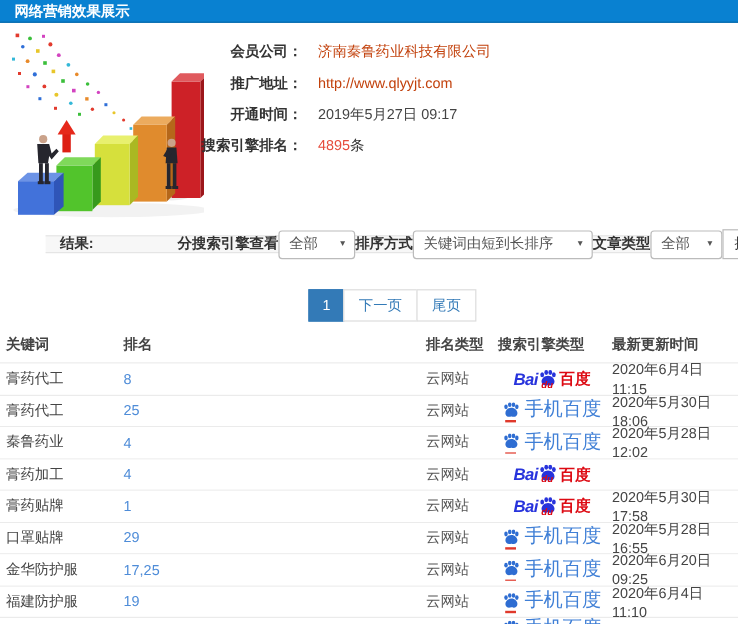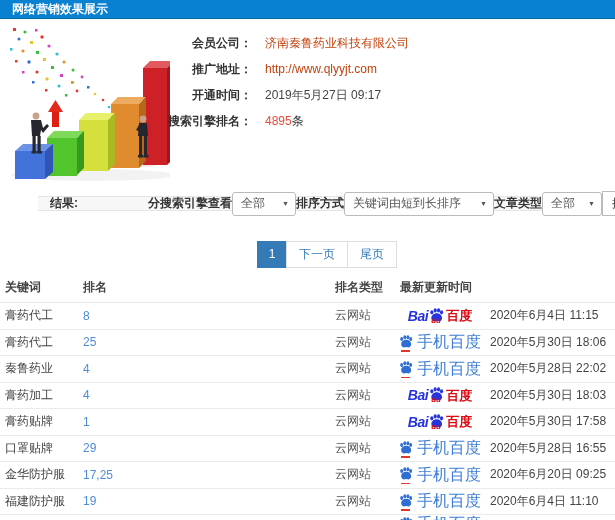--- a/index.html
+++ b/index.html
@@ -51,21 +51,21 @@
   .pbtn {
     height:27px; line-height:25px; padding:0 12px; border:1px solid #ddd; background:#fff;
     color:#337ab7; cursor:pointer; text-align:center;
   }
   .pbtn + .pbtn { margin-left:-1px; }
   .pbtn.active { background:#337ab7; border-color:#337ab7; color:#fff; min-width:30px; padding:0 10px; }
   
   .tbl { position:absolute; left:0; top:272px; width:615px; }
   .thead { display:flex; height:31px; align-items:center; border-bottom:1px solid #e8e8e8; }
   .thead .h { font-weight:bold; color:#444; }
-  .c1 { width:83px; padding-left:5px; }
+  .c1 { width:103px; padding-left:5px; }
   .c2 { width:252px; }
   .c3 { width:60px; }
   .c4 { width:90px; }
   .c5 { flex:1; padding-left:5px; }
   .trow { display:flex; height:26.5px; align-items:center; border-bottom:1px solid #ebebeb; background:#fff; }
   .trow .c2 a { color:#4e8cd8; text-decoration:none; cursor:pointer; }
   .trow .c3 { color:#555; }
   .trow .c4 { display:flex; justify-content:center; align-items:flex-end; }
   .trow.partial { align-items:flex-start; }
   .trow.partial .c4 { padding-top:1px; }
@@ -213,20 +213,21 @@
   <div class="pbtn active">1</div>
   <div class="pbtn">下一页</div>
   <div class="pbtn">尾页</div>
 </div>
 
 <div class="tbl">
   <div class="thead">
     <div class="h c1">关键词</div>
     <div class="h c2">排名</div>
     <div class="h c3">排名类型</div>
+    <div class="h c4">搜索引擎类型</div>
     <div class="h c5">最新更新时间</div>
   </div>
   <div id="table-body">
       <div class="trow">
         <div class="c1">膏药代工</div>
         <div class="c2"><a>8</a></div>
         <div class="c3">云网站</div>
         <div class="c4">
           <span class="bd-logo">
      <b class="bd-bai">Bai</b>
@@ -278,21 +279,21 @@
      <ellipse cx="6.6" cy="2.6" rx="1.7" ry="2.2" fill="#2e6dd2"></ellipse>
      <ellipse cx="10.2" cy="2.6" rx="1.7" ry="2.2" fill="#2e6dd2"></ellipse>
      <ellipse cx="13.4" cy="4.6" rx="1.7" ry="2.3" fill="#2e6dd2"></ellipse>
      <path d="M8.2 5.5 C11.5 5.5 14 8 14 10.7 C14 13 12.2 14.3 10.4 14.3 C9.3 14.3 8.8 13.9 8.2 13.9 C7.6 13.9 7.1 14.3 6 14.3 C4.2 14.3 2.4 13 2.4 10.7 C2.4 8 4.9 5.5 8.2 5.5 Z" fill="#2e6dd2"></path>
    </svg>
        <span style="position:absolute;left:2px;bottom:-2px;width:9px;height:1.5px;background:#e0392b;"></span>
      </span>
      <span class="mb-txt">手机百度</span>
    </span>
         </div>
-        <div class="c5">2020年5月28日 22:02</div>
+        <div class="c5">2020年5月28日 12:02</div>
       </div>
       <div class="trow">
         <div class="c1">膏药加工</div>
         <div class="c2"><a>4</a></div>
         <div class="c3">云网站</div>
         <div class="c4">
           <span class="bd-logo">
      <b class="bd-bai">Bai</b>
      <span style="position:relative;display:inline-block;margin:0 1px;">
        <svg width="15" height="14" viewBox="0 0 16 15">
@@ -300,21 +301,20 @@
      <ellipse cx="6.6" cy="2.6" rx="1.7" ry="2.2" fill="#2733dc"></ellipse>
      <ellipse cx="10.2" cy="2.6" rx="1.7" ry="2.2" fill="#2733dc"></ellipse>
      <ellipse cx="13.4" cy="4.6" rx="1.7" ry="2.3" fill="#2733dc"></ellipse>
      <path d="M8.2 5.5 C11.5 5.5 14 8 14 10.7 C14 13 12.2 14.3 10.4 14.3 C9.3 14.3 8.8 13.9 8.2 13.9 C7.6 13.9 7.1 14.3 6 14.3 C4.2 14.3 2.4 13 2.4 10.7 C2.4 8 4.9 5.5 8.2 5.5 Z" fill="#2733dc"></path>
    </svg>
        <b style="position:absolute;left:2px;bottom:-1px;color:#dd0a13;font-size:8px;font-style:italic;">du</b>
      </span>
      <b class="bd-cn">百度</b>
    </span>
         </div>
-        <div class="c5">2020年5月30日 18:03</div>
       </div>
       <div class="trow">
         <div class="c1">膏药贴牌</div>
         <div class="c2"><a>1</a></div>
         <div class="c3">云网站</div>
         <div class="c4">
           <span class="bd-logo">
      <b class="bd-bai">Bai</b>
      <span style="position:relative;display:inline-block;margin:0 1px;">
        <svg width="15" height="14" viewBox="0 0 16 15">

